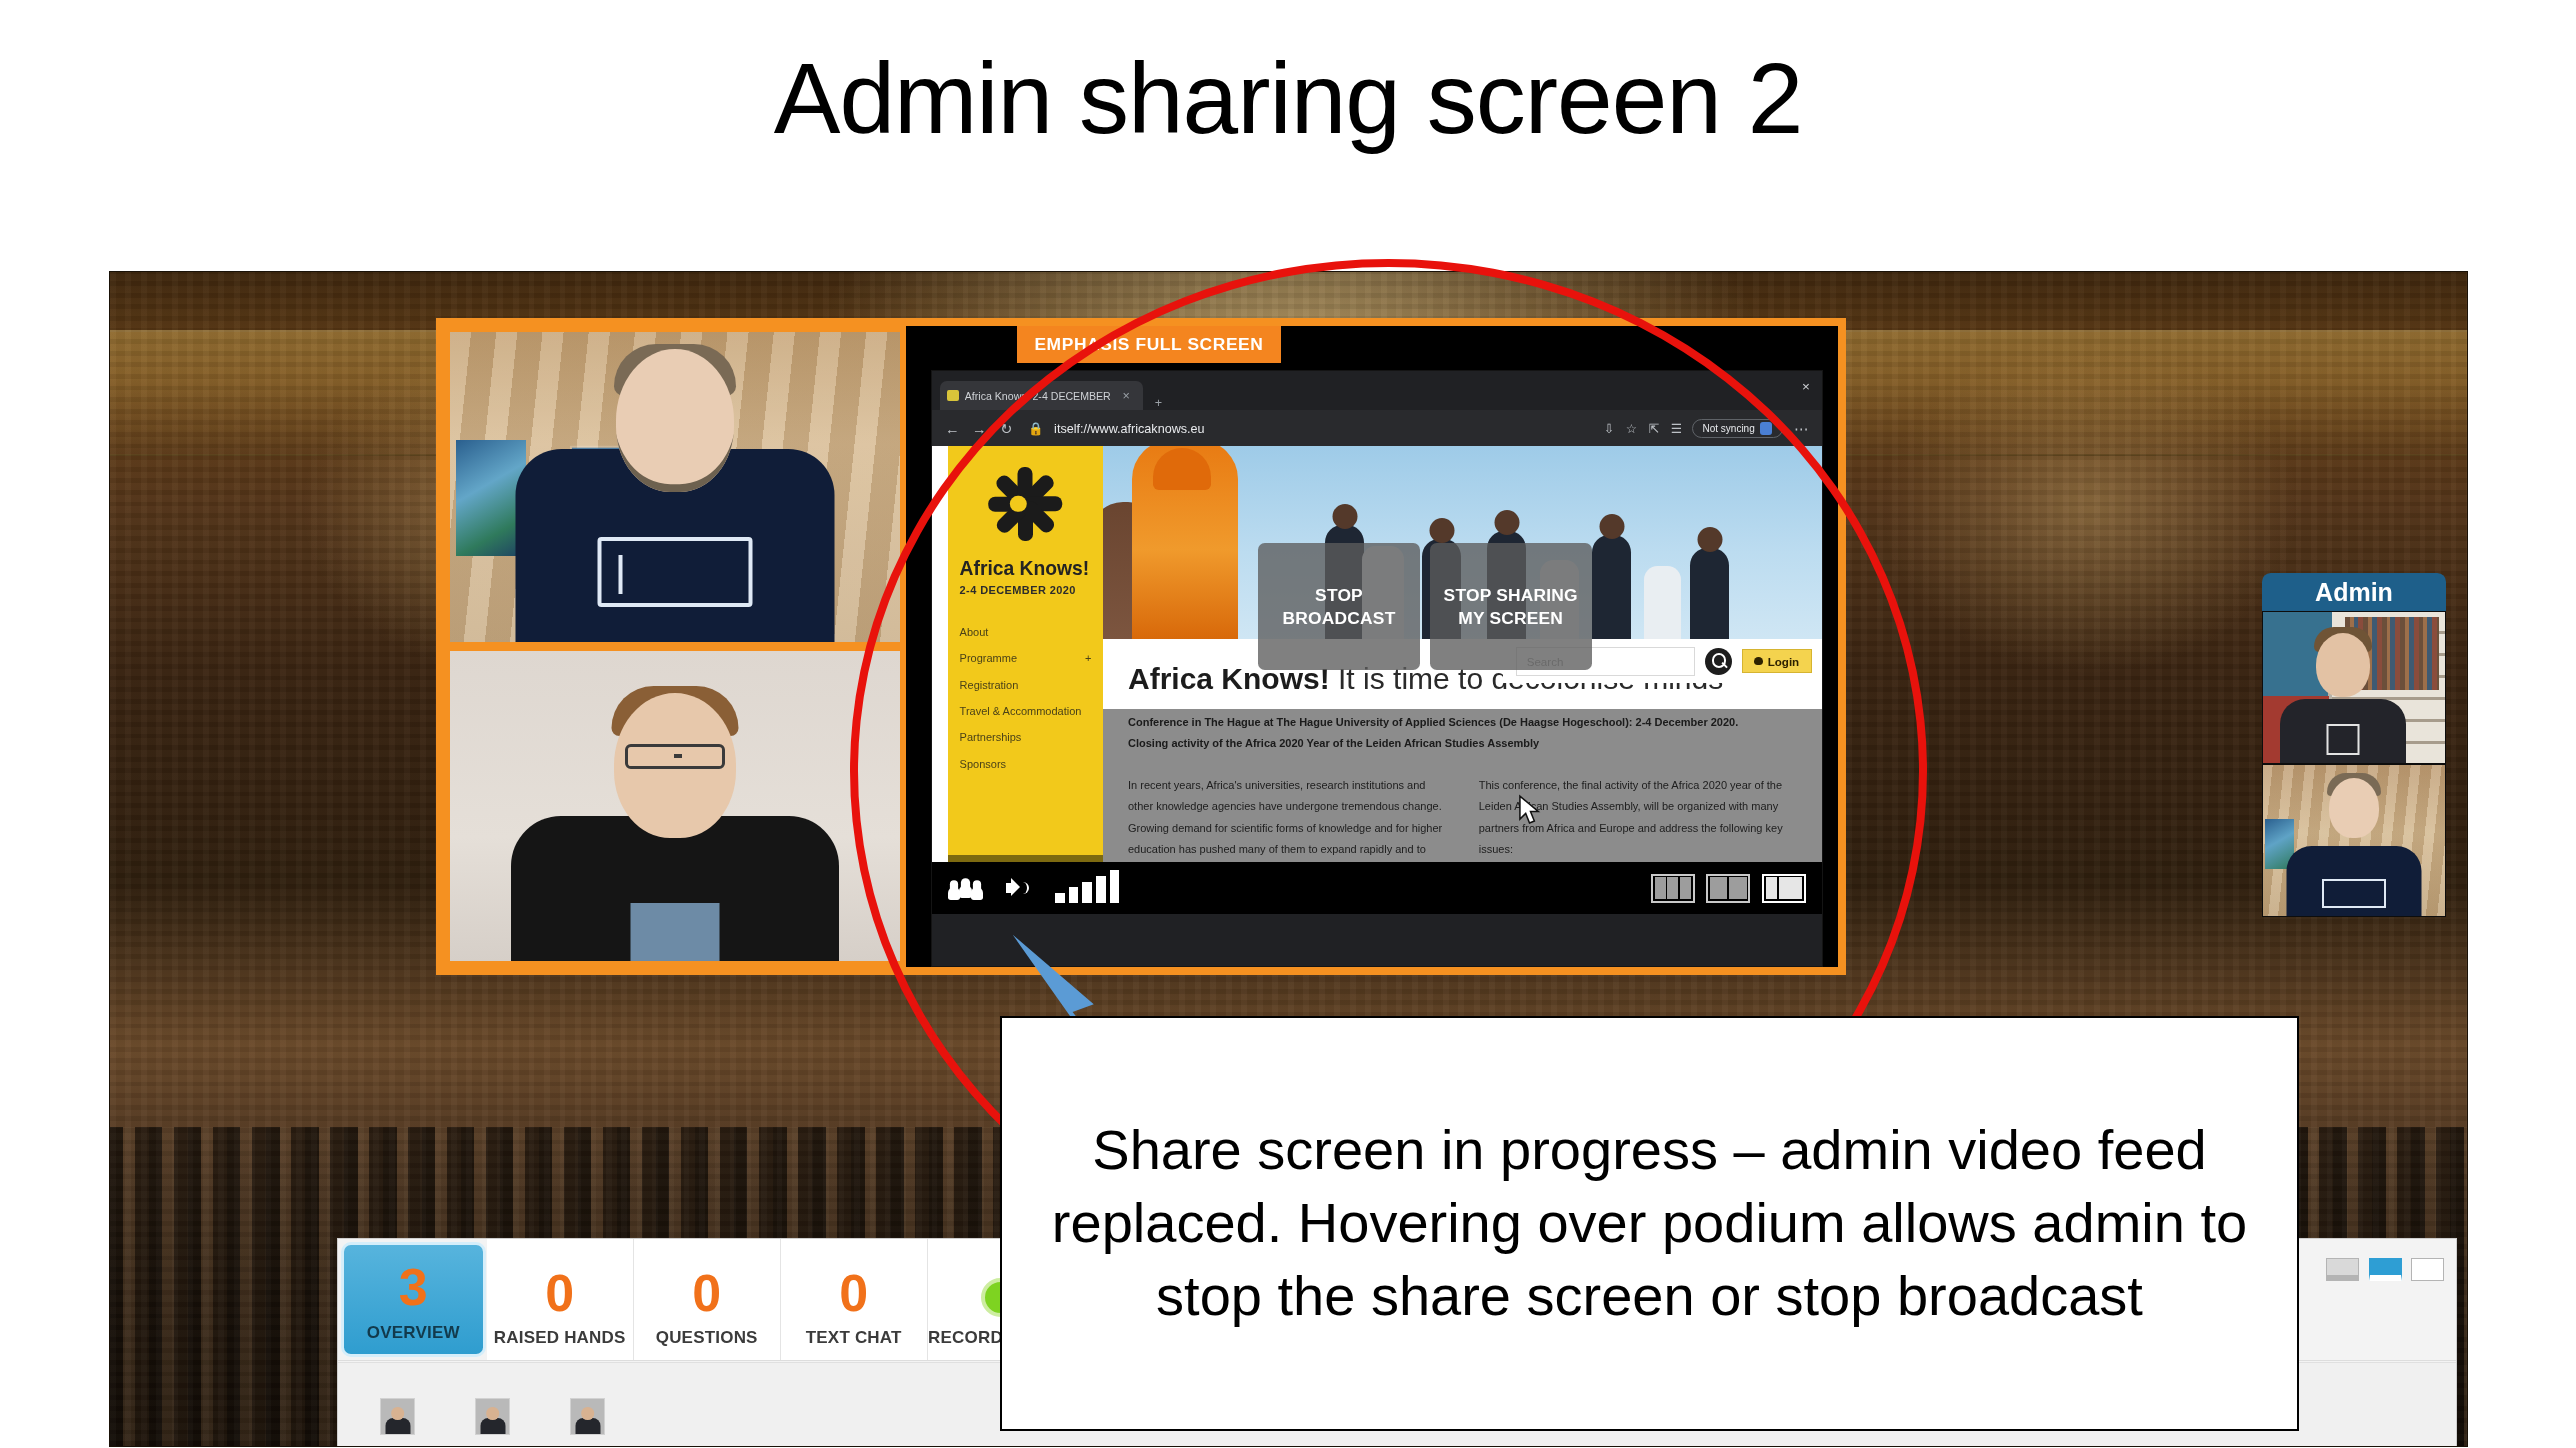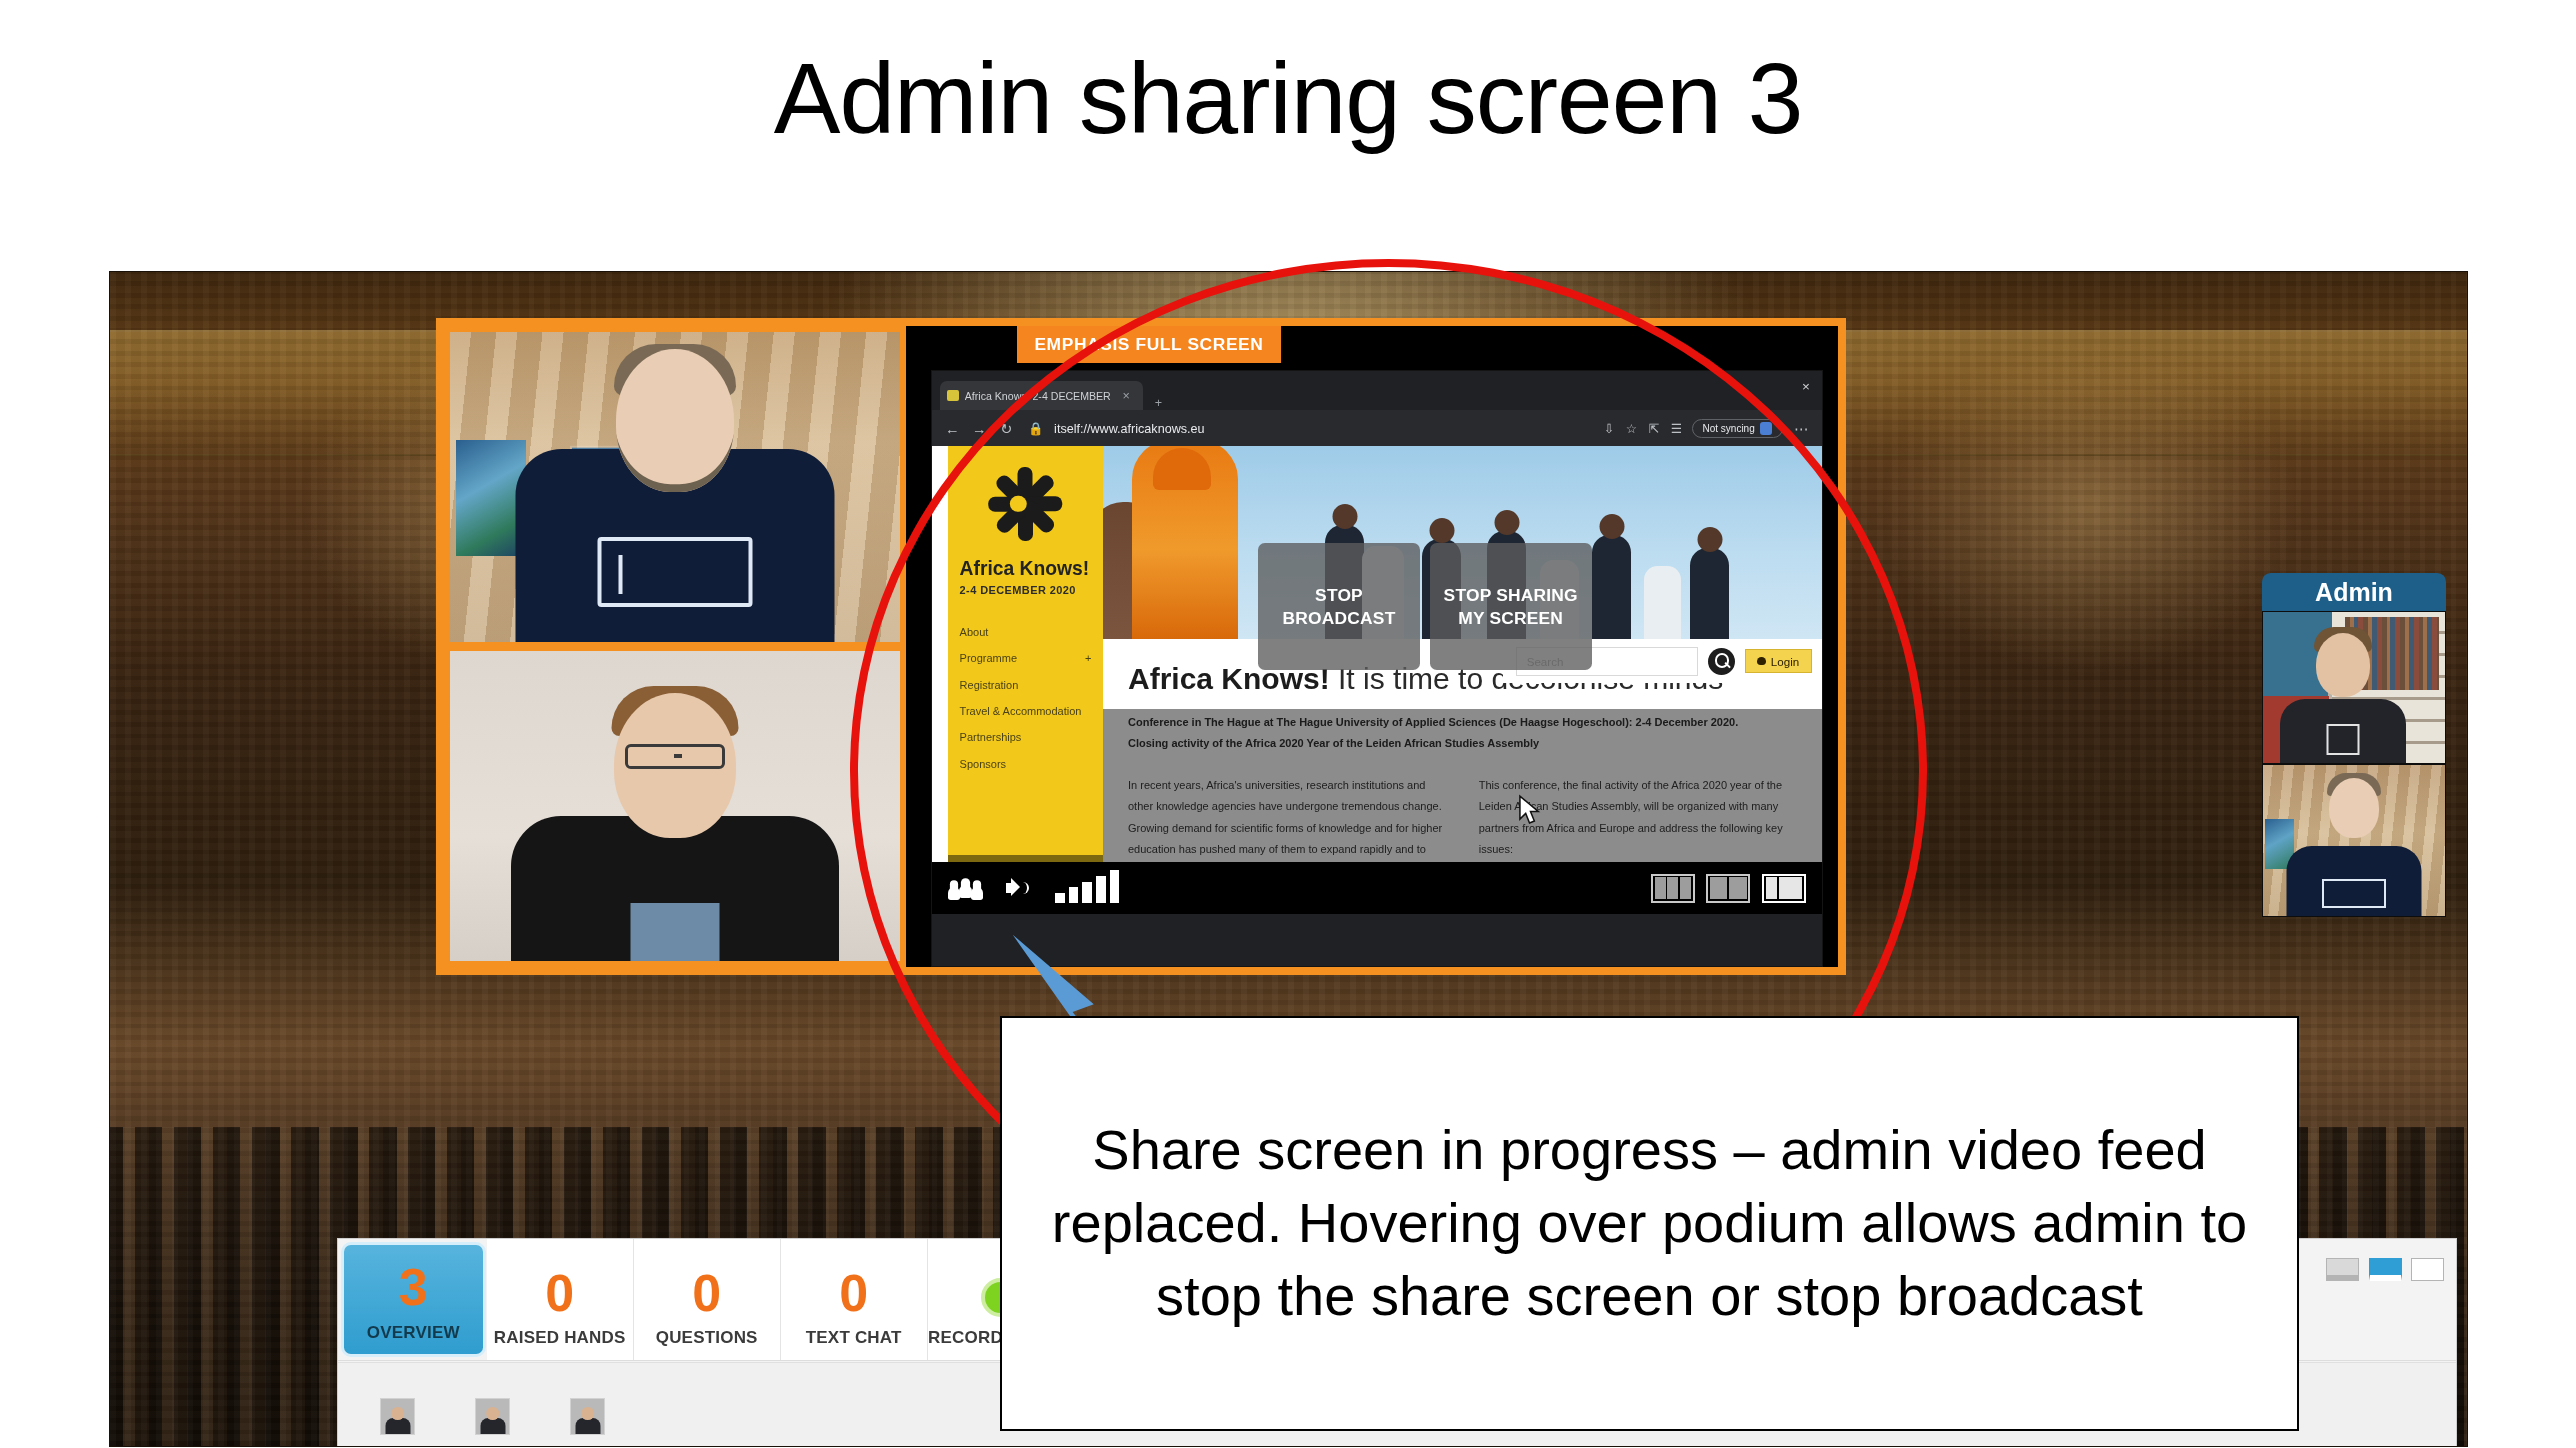--- a/index.html
+++ b/index.html
@@ -169,21 +169,21 @@
     background:#fff; display:flex; align-items:center; padding:0 9.7px 0 13.5px; z-index:5; }
   .searchbar .f { flex:1; height:29px; border:1px solid #d9d9d9; display:flex;
     align-items:center; padding-left:9.7px; color:#9a9a9a; font-size:11.6px; }
   .mag { width:27px; height:27px; background:#1d1d1d; border-radius:50%;
     margin:0 9.7px; position:relative; flex:0 0 auto; }
   .mag:before { content:""; position:absolute; left:6.8px; top:5.8px; width:10.6px; height:10.6px;
     border:2.4px solid #fff; border-radius:50%; }
   .mag:after { content:""; position:absolute; left:16.4px; top:16.4px; width:6.8px; height:2.4px;
     background:#fff; transform:rotate(45deg); }
   .loginbtn { background:#f4d34e; border:1px solid #d6b430; color:#2d2100;
-    font-size:11.6px; font-weight:400; padding:4.8px 11.6px; display:flex; align-items:center; gap:4.8px; }
+    font-size:11.6px; font-weight:700; padding:4.8px 11.6px; display:flex; align-items:center; gap:4.8px; }
   .loginbtn .u { width:8.7px; height:8.7px; background:#2d2100; border-radius:50% 50% 40% 40%; }
 
   .article { padding:23px 25px 0; }
   .art-h1 { font-size:30px; color:#1c1c1c; line-height:1.15; }
   .art-h1 b { font-weight:700; }
   .art-h1 span { font-weight:400; color:#2a2a2a; }
   .art-sub { margin-top:15.5px; font-size:11px; color:#333; font-weight:700; line-height:1.9; }
   .art-cols { display:flex; gap:33px; margin-top:21px; }
   .art-cols p { flex:1; font-size:11px; color:#3a3a3a; line-height:1.95; }
   .art-cols ul { margin-top:13.5px; padding-left:15.5px; }
@@ -302,21 +302,21 @@
     background:#fff; border:2.9px solid #000; z-index:32;
     display:flex; flex-direction:column; align-items:center; justify-content:center;
     padding:10px 29px; }
   .callout p { font-size:56px; line-height:1.30; text-align:center; color:#000; }
 </style>
 </head>
 <body>
 
 <div id="slide">
 
-  <div class="slide-title">Admin sharing screen 3</div>
+  <div class="slide-title">Admin sharing screen 2</div>
 
   <div class="shot">
     <div class="backdrop">
       <div class="bd-balcony"></div>
       <div class="bd-crowd"></div>
     </div>
 
     <div class="stage">
 
       <div class="stage-left">

